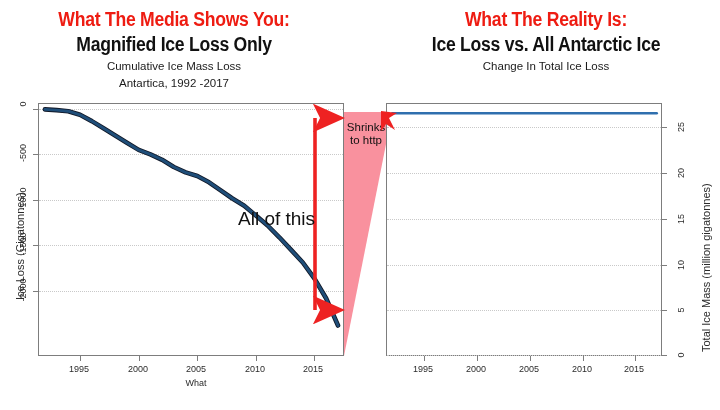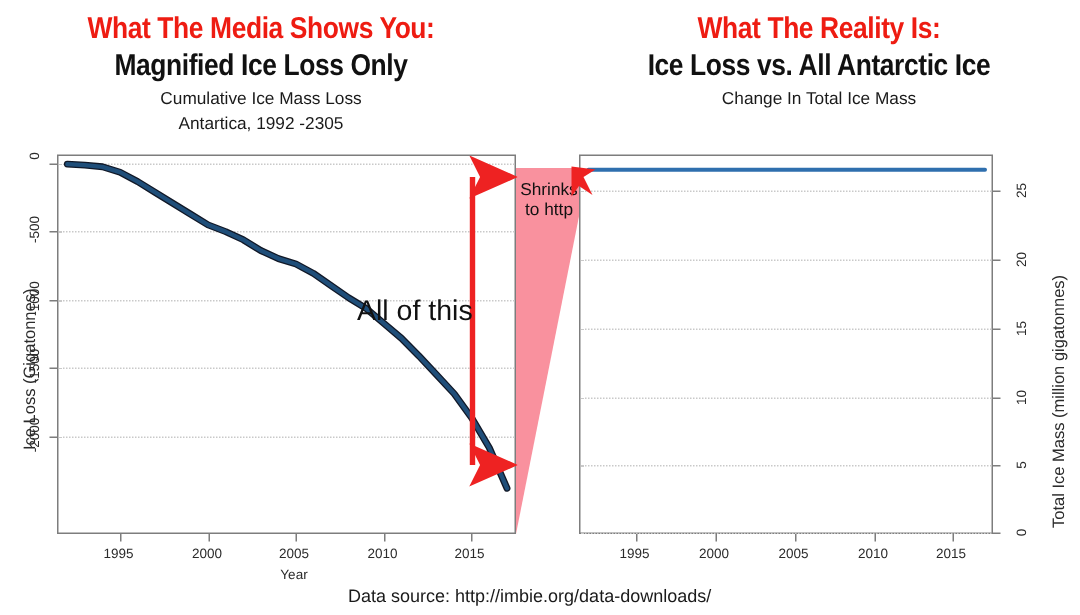--- a/index.html
+++ b/index.html
@@ -119,25 +119,25 @@
   .ovl { position: absolute; top: 0; left: 0; pointer-events: none; }
 </style>
 </head>
 <body>
 
 <div id="root">
 
   <div class="panel-title-red" style="left:0; top:8px; width:348px;">What The Media Shows You:</div>
   <div class="panel-title-black" style="left:0; top:33px; width:348px;">Magnified Ice Loss Only</div>
   <div class="panel-sub" style="left:0; top:60px; width:348px;">Cumulative Ice Mass Loss</div>
-  <div class="panel-sub" style="left:0; top:77px; width:348px;">Antartica, 1992 -2305</div>
+  <div class="panel-sub" style="left:0; top:77px; width:348px;">Antartica, 1992 -2017</div>
 
   <div class="panel-title-red" style="left:372px; top:8px; width:348px;">What The Reality Is:</div>
   <div class="panel-title-black" style="left:372px; top:33px; width:348px;">Ice Loss vs. All Antarctic Ice</div>
-  <div class="panel-sub" style="left:372px; top:60px; width:348px;">Change In Total Ice Mass</div>
+  <div class="panel-sub" style="left:372px; top:60px; width:348px;">Change In Total Ice Loss</div>
 
   <svg class="ovl" width="720" height="410">
     <polygon id="wedge" points="344,112 344,356 391,119 389,112" fill="#f9919e"></polygon>
   </svg>
 
   <div class="anno-shrinks" style="left:341px; top:121px; width:50px;">
     <span>Shrinks</span><br>
     <span>to http</span>
   </div>
 
@@ -185,23 +185,23 @@
   <div class="tick-label-y" style="left:18px; top:244px; transform:rotate(-90deg) translate(-50%,0); transform-origin:0 0;">-1500</div>
   <div class="tick-label-y" style="left:18px; top:290px; transform:rotate(-90deg) translate(-50%,0); transform-origin:0 0;">-2000</div>
 
   <div class="axis-title-y" style="left:14px; top:300px; transform:rotate(-90deg);">Ice Loss (Gigatonnes)</div>
 
   <div class="tick-label-x" style="left:79px;  top:364px;">1995</div>
   <div class="tick-label-x" style="left:138px; top:364px;">2000</div>
   <div class="tick-label-x" style="left:196px; top:364px;">2005</div>
   <div class="tick-label-x" style="left:255px; top:364px;">2010</div>
   <div class="tick-label-x" style="left:313px; top:364px;">2015</div>
-  <div class="axis-title-x" style="left:196px; top:378px;">Year</div>
-
-  <div class="anno-alloftthis" style="left:238px; top:197px;">All of this</div>
+  <div class="axis-title-x" style="left:196px; top:378px;">What</div>
+
+  <div class="anno-alloftthis" style="left:238px; top:208px;">All of this</div>
 
   <div class="plot-frame" id="rightFrame" style="left:386px; top:103px; width:276px; height:253px;">
 
     <div class="gridline" style="top:23px;"></div>
     <div class="gridline" style="top:69px;"></div>
     <div class="gridline" style="top:115px;"></div>
     <div class="gridline" style="top:161px;"></div>
     <div class="gridline" style="top:206px;"></div>
     <div class="gridline" style="top:251px;"></div>
 
@@ -235,15 +235,14 @@
   <div class="tick-label-y" style="left:676px; top:355px; transform:rotate(-90deg) translate(-50%,0); transform-origin:0 0;">0</div>
 
   <div class="axis-title-y" style="left:700px; top:352px; transform:rotate(-90deg);">Total Ice Mass (million gigatonnes)</div>
 
   <div class="tick-label-x" style="left:423px; top:364px;">1995</div>
   <div class="tick-label-x" style="left:476px; top:364px;">2000</div>
   <div class="tick-label-x" style="left:529px; top:364px;">2005</div>
   <div class="tick-label-x" style="left:582px; top:364px;">2010</div>
   <div class="tick-label-x" style="left:634px; top:364px;">2015</div>
 
-  <div class="datasource" style="left:232px; top:390px;">Data source: http://imbie.org/data-downloads/</div>
 
 </div>
 
 </body></html>

